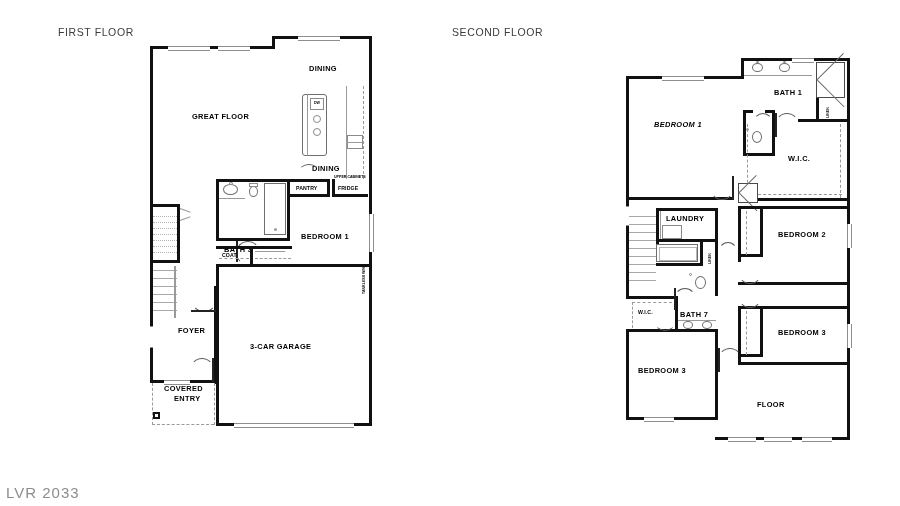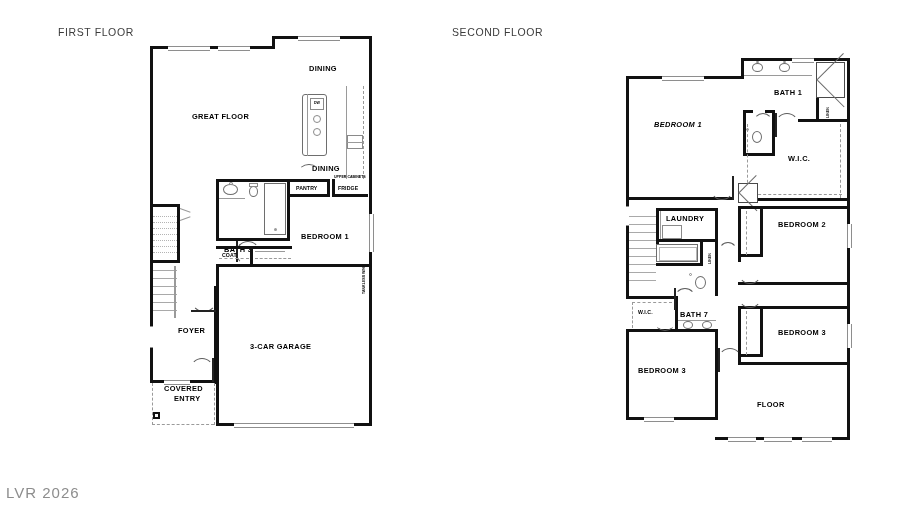--- a/index.html
+++ b/index.html
@@ -362,21 +362,21 @@
   <div class="fix round" style="left:71px; top:263px; width:10px; height:8px;"></div>
   <div class="fix round" style="left:90px; top:263px; width:10px; height:8px;"></div>
   <div class="door-arc" style="left:62px; top:230px; width:22px; height:22px; border-color:#5c5c5c transparent transparent transparent; border-radius:50% 50% 0 0;"></div>
   <div class="door-leaf" style="left:62px; top:230px; width:2px; height:22px;"></div>
 
   <div class="w" style="left:126px; top:148px; width:3px; height:56px;"></div>
   <div class="w" style="left:126px; top:148px; width:110px; height:3px;"></div>
   <div class="w" style="left:148px; top:151px; width:3px; height:48px;"></div>
   <div class="w" style="left:126px; top:196px; width:25px; height:3px;"></div>
   <div class="dashv" style="left:134px; top:153px; height:44px;"></div>
-  <div class="room-label" style="left:166px; top:162px;">BEDROOM 2</div>
+  <div class="room-label" style="left:166px; top:172px;">BEDROOM 2</div>
   <div class="winv" style="left:235px; top:166px; width:3px; height:24px;"></div>
   <div class="w" style="left:126px; top:224px; width:110px; height:3px;"></div>
   <div class="door-arc" style="left:126px; top:202px; width:24px; height:24px; border-color:transparent transparent #5c5c5c transparent; border-radius:0 0 50% 50%;"></div>
 
   <div class="w" style="left:126px; top:248px; width:110px; height:3px;"></div>
   <div class="w" style="left:126px; top:248px; width:3px; height:58px;"></div>
   <div class="w" style="left:148px; top:251px; width:3px; height:48px;"></div>
   <div class="w" style="left:126px; top:296px; width:25px; height:3px;"></div>
   <div class="dashv" style="left:134px; top:253px; height:44px;"></div>
   <div class="room-label" style="left:166px; top:270px;">BEDROOM 3</div>
@@ -392,13 +392,13 @@
   <div class="door-arc" style="left:106px; top:290px; width:24px; height:24px; border-color:#5c5c5c transparent transparent transparent; border-radius:50% 50% 0 0;"></div>
   <div class="door-leaf" style="left:106px; top:290px; width:2px; height:24px;"></div>
 
   <div class="room-label" style="left:145px; top:342px;">FLOOR</div>
   <div class="w" style="left:103px; top:379px; width:135px; height:3px;"></div>
   <div class="win" style="left:116px; top:379px; width:28px; height:3px;"></div>
   <div class="win" style="left:152px; top:379px; width:28px; height:3px;"></div>
   <div class="win" style="left:190px; top:379px; width:30px; height:3px;"></div>
 </div>
 
-<div class="watermark">LVR 2026</div>
+<div class="watermark">LVR 2033</div>
 
 </body></html>

